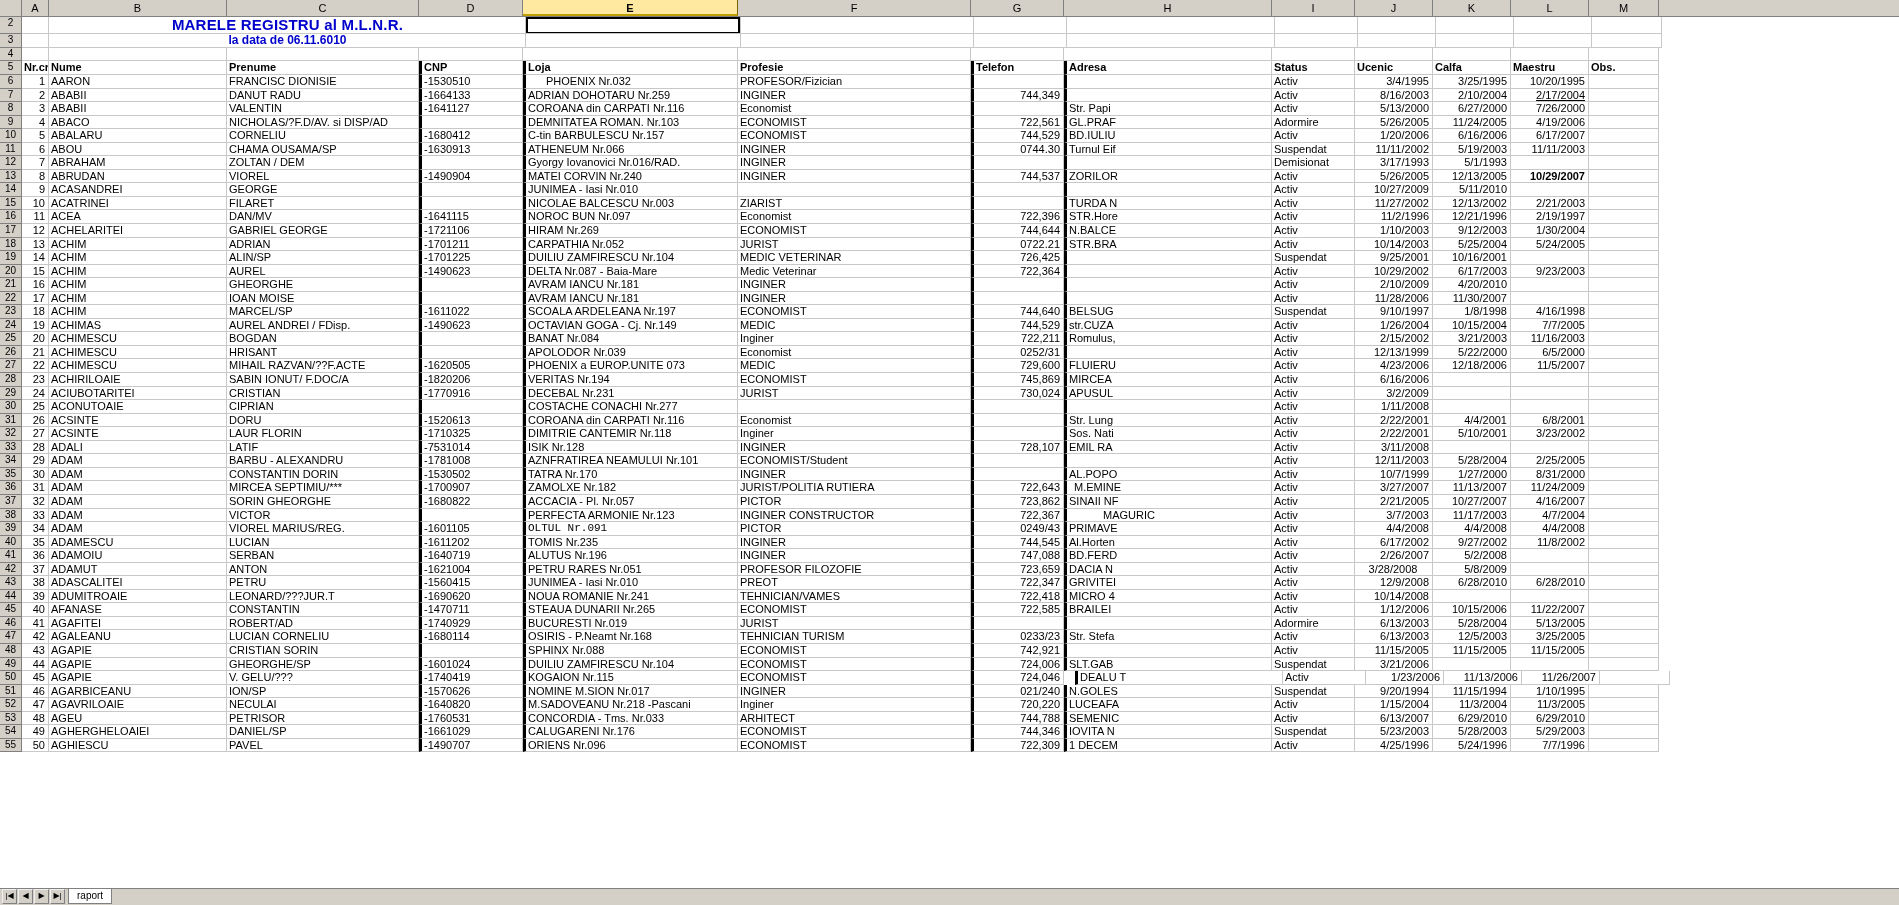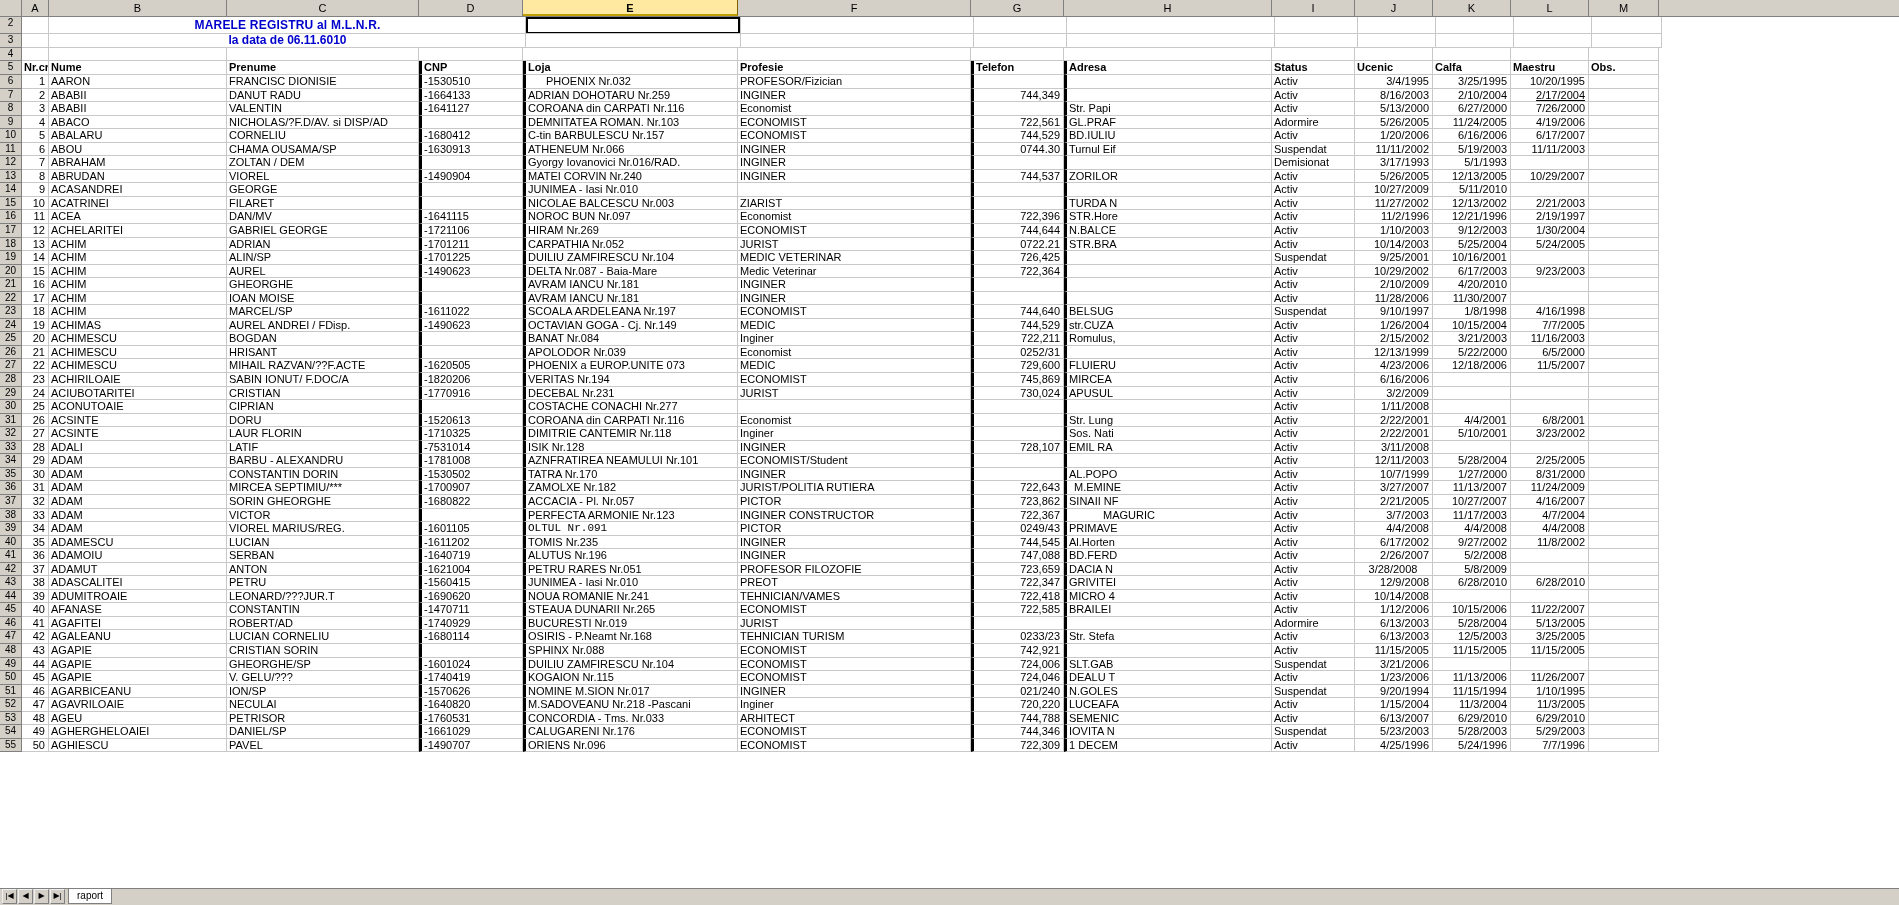--- a/index.html
+++ b/index.html
@@ -85,21 +85,21 @@
   }
   .cell.num { text-align: right; padding-right: 3px; }
 
   
   .thick-left  { border-left: 3px solid #000; }
 
   
   .title-main {
     color: #0000cc;
     font-weight: bold;
-    font-size: 12px;
+    font-size: 15px;
     text-align: center;
     line-height: 16px;
     letter-spacing: .2px;
   }
   .title-sub {
     color: #0000cc;
     font-weight: bold;
     font-size: 12px;
     text-align: center;
     line-height: 13px;
@@ -367,21 +367,21 @@
         <div class="cell" style="width: 178px; min-width: 178px;">ABRUDAN</div>
         <div class="cell" style="width: 192px; min-width: 192px;">VIOREL</div>
         <div class="cell thick-left" style="width: 104px; min-width: 104px;">-1490904</div>
         <div class="cell thick-left" style="width: 215px; min-width: 215px;">MATEI CORVIN Nr.240</div>
         <div class="cell" style="width: 233px; min-width: 233px;">INGINER</div>
         <div class="cell num thick-left" style="width: 93px; min-width: 93px;">744,537</div>
         <div class="cell thick-left" style="width: 208px; min-width: 208px;">ZORILOR</div>
         <div class="cell" style="width: 83px; min-width: 83px;">Activ</div>
         <div class="cell num" style="width: 78px; min-width: 78px;">5/26/2005</div>
         <div class="cell num" style="width: 78px; min-width: 78px;">12/13/2005</div>
-        <div class="cell num" style="width: 78px; min-width: 78px;">10/29/2007</div>
+        <div class="cell num" style="width: 78px; min-width: 78px; font-weight: bold;">10/29/2007</div>
         <div class="cell" style="width: 70px; min-width: 70px;"></div>
       </div>
       <div class="row">
         <div class="rowhead">14</div>
         <div class="cell num" style="width: 27px; min-width: 27px;">9</div>
         <div class="cell" style="width: 178px; min-width: 178px;">ACASANDREI</div>
         <div class="cell" style="width: 192px; min-width: 192px;">GEORGE</div>
         <div class="cell thick-left" style="width: 104px; min-width: 104px;"></div>
         <div class="cell thick-left" style="width: 215px; min-width: 215px;">JUNIMEA - Iasi Nr.010</div>
         <div class="cell" style="width: 233px; min-width: 233px;"></div>
@@ -955,21 +955,21 @@
       </div>
       <div class="row">
         <div class="rowhead">50</div>
         <div class="cell num" style="width: 27px; min-width: 27px;">45</div>
         <div class="cell" style="width: 178px; min-width: 178px;">AGAPIE</div>
         <div class="cell" style="width: 192px; min-width: 192px;">V. GELU/???</div>
         <div class="cell thick-left" style="width: 104px; min-width: 104px;">-1740419</div>
         <div class="cell thick-left" style="width: 215px; min-width: 215px;">KOGAION Nr.115</div>
         <div class="cell" style="width: 233px; min-width: 233px;">ECONOMIST</div>
         <div class="cell num thick-left" style="width: 93px; min-width: 93px;">724,046</div>
-        <div class="cell thick-left" style="width: 208px; min-width: 208px;">DEALU T</div>
+        <div class="cell thick-left" style="width: 208px; min-width: 208px; margin-left: 11px;">DEALU T</div>
         <div class="cell" style="width: 83px; min-width: 83px;">Activ</div>
         <div class="cell num" style="width: 78px; min-width: 78px;">1/23/2006</div>
         <div class="cell num" style="width: 78px; min-width: 78px;">11/13/2006</div>
         <div class="cell num" style="width: 78px; min-width: 78px;">11/26/2007</div>
         <div class="cell" style="width: 70px; min-width: 70px;"></div>
       </div>
       <div class="row">
         <div class="rowhead">51</div>
         <div class="cell num" style="width: 27px; min-width: 27px;">46</div>
         <div class="cell" style="width: 178px; min-width: 178px;">AGARBICEANU</div>

